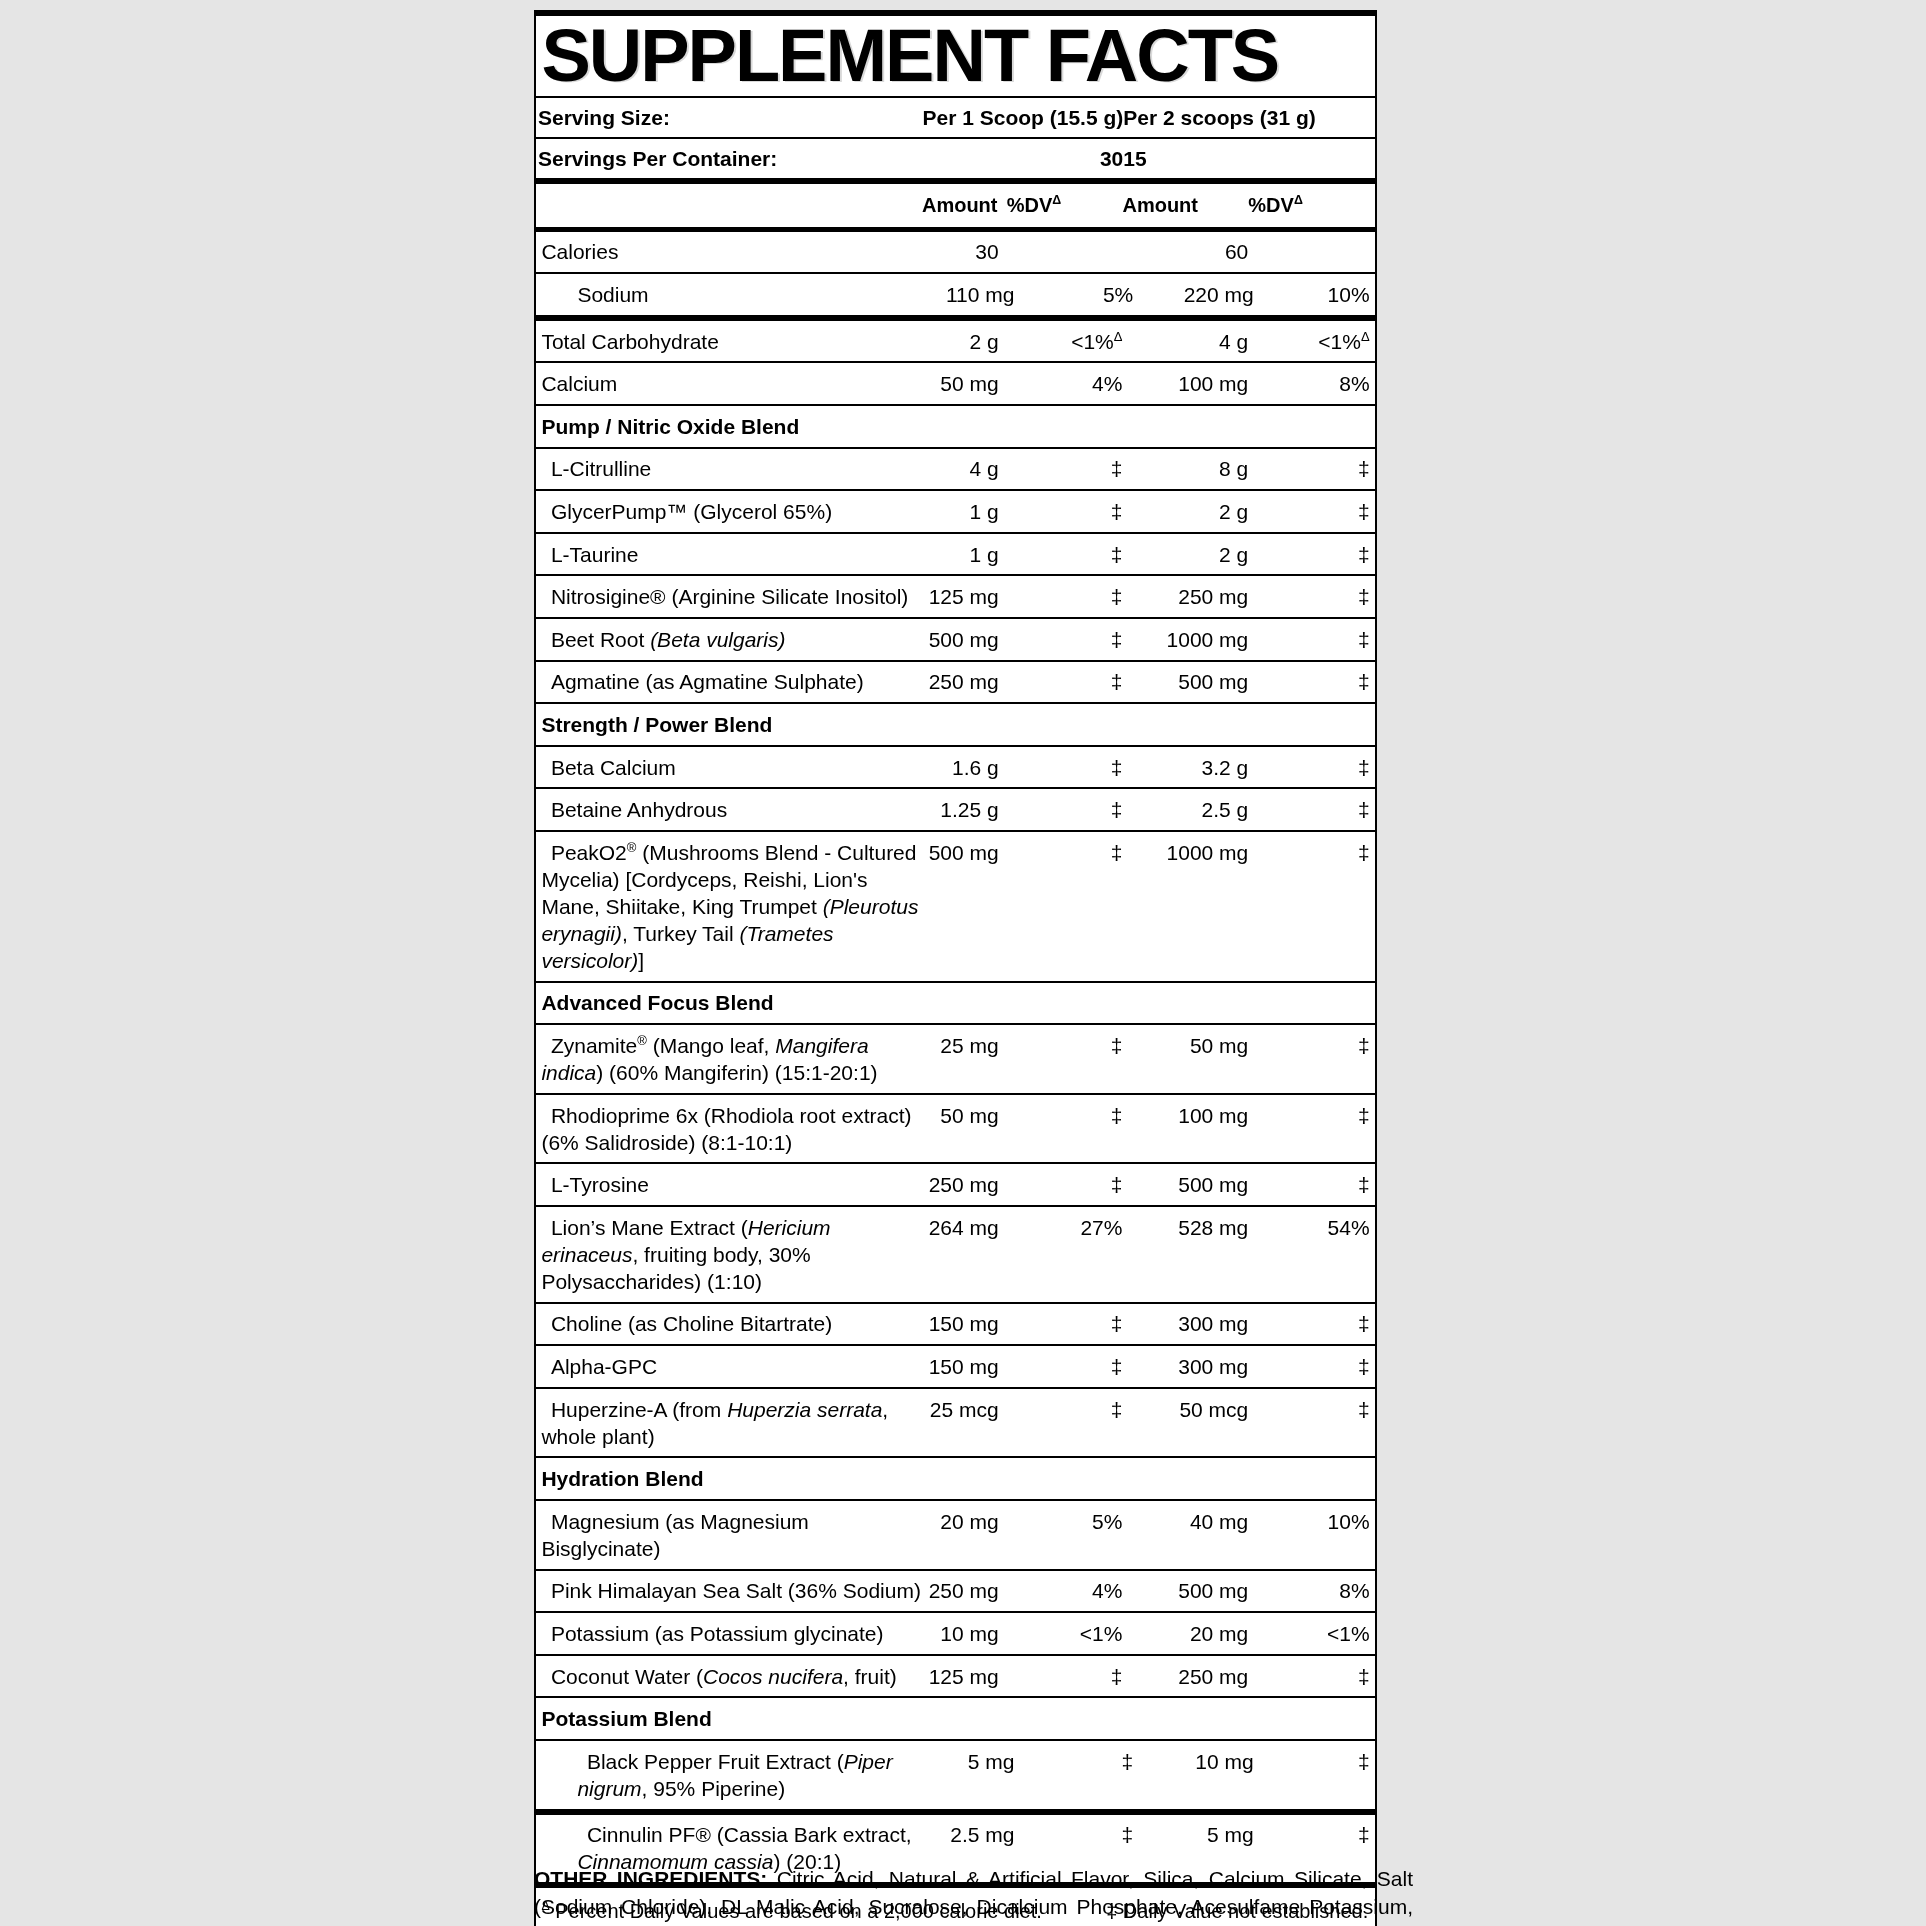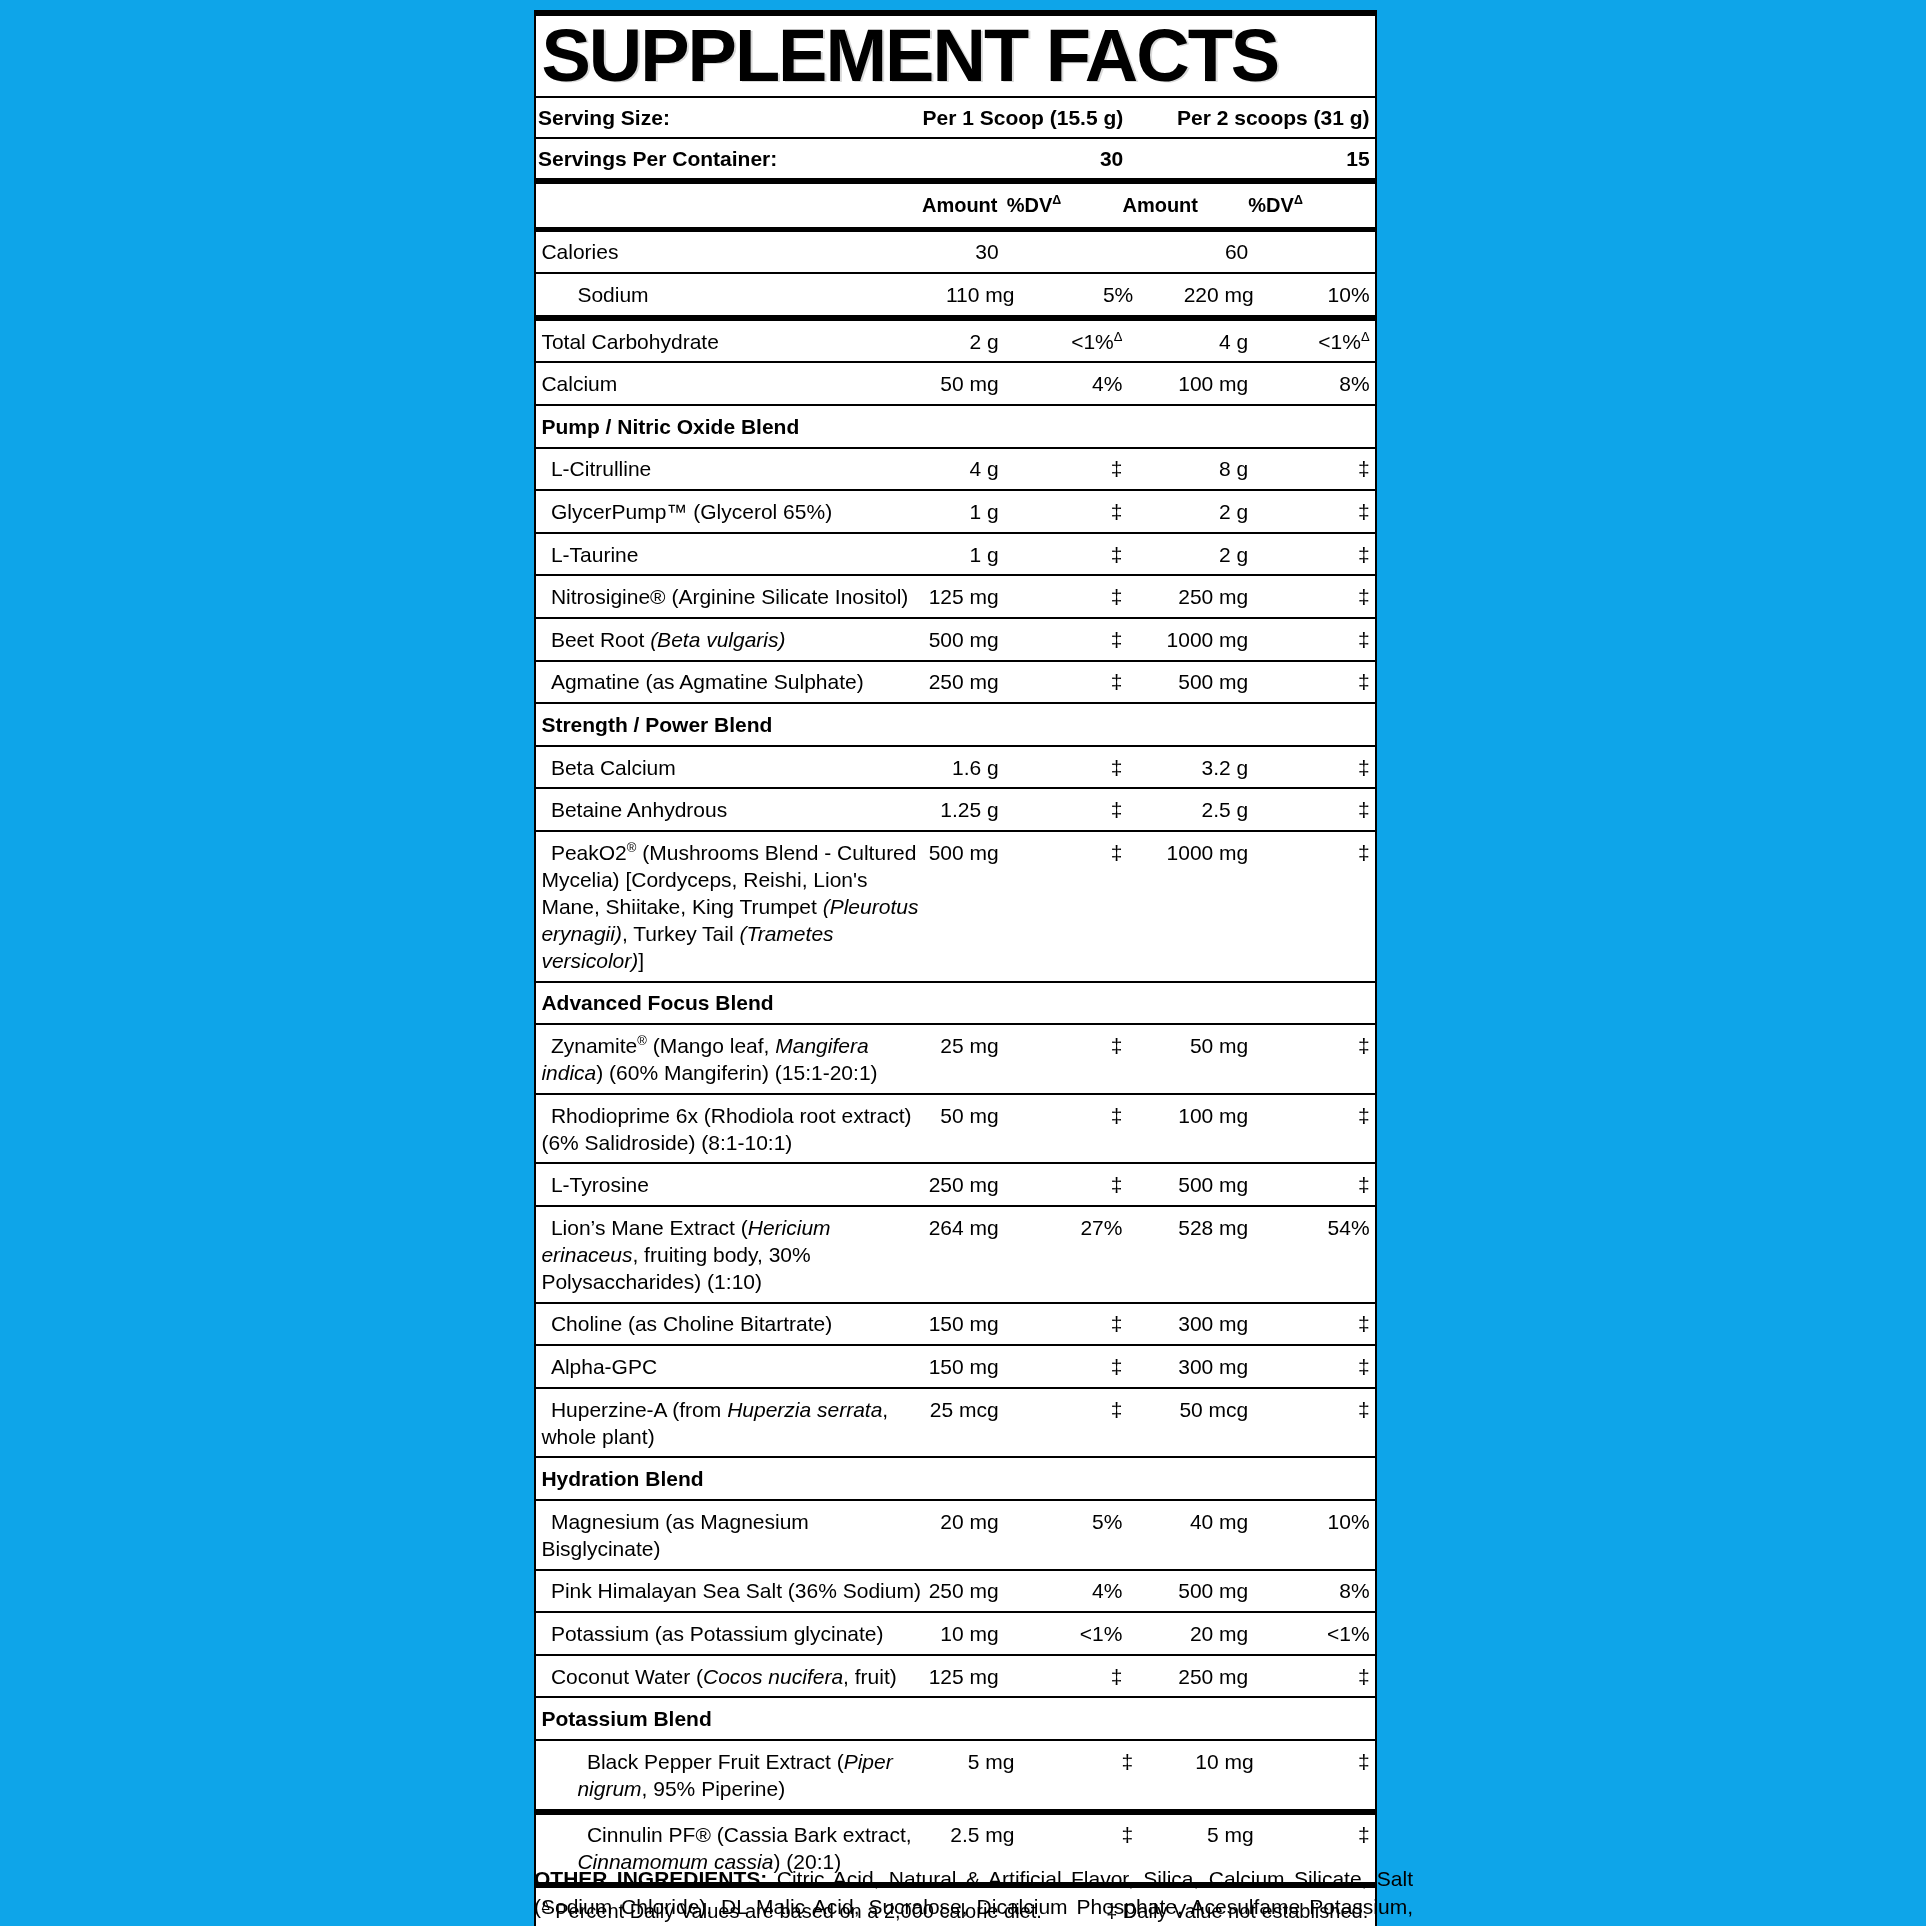--- a/index.html
+++ b/index.html
@@ -1,27 +1,27 @@
 <!DOCTYPE html>
 <html style="font-size:10.8px"><head>
 <meta charset="utf-8">
 <style>
   html,body{margin:0;padding:0;background:#ffffff;}
-  .page{position:relative;width:1926px;height:1926px;background:#0ea5e9;
+  .page{position:relative;width:1926px;height:1926px;background:#e5e5e5;
         font-family:"Liberation Sans",sans-serif;color:#000;}
   .panel{position:absolute;left:534px;top:9.5px;width:843px;box-sizing:border-box;
          border:2px solid #000;border-top-width:6.8px;border-bottom-width:2.7px;background:#fff;}
   .title-row{border-bottom:2px solid #000;padding:6.8px 5.4px 5.4px 5.4px;}
   .title{font-size:74px;font-weight:bold;letter-spacing:-2px;line-height:68px;white-space:nowrap;
          text-shadow:2px 1.4px 0 rgba(0,0,0,0.15);}
   .srow{display:grid;grid-template-columns:46% 24% 30%;font-weight:bold;font-size:21px;
         line-height:27px;padding:6px 0;border-bottom:2px solid #000;}
   .srow .label{padding-left:2px;}
   .srow .v1{text-align:right;}
-  .srow .v2{text-align:right;padding-right:5.4px;}
+  .srow .v2{text-align:left;padding-right:5.4px;}
   .srow.servings{border-bottom-width:6.8px;}
   .hrow{display:grid;grid-template-columns:46% 10.1% 13.8% 15% 15.1%;font-weight:bold;
         font-size:20px;line-height:27px;padding:8px 0;border-bottom:5.4px solid #000;}
   .hrow .h{text-align:left;}
   .hrow .h-a1{padding-right:6.8px;}
   .hrow .h-dv1{padding-right:1.4px;}
   .hrow .h-a2{padding-right:8px;}
   .hrow .h-dv2{padding-right:5.4px;}
   .row{display:grid;grid-template-columns:46% 10.1% 13.8% 15% 15.1%;font-size:21px;
        line-height:27px;padding:6.8px 0;border-bottom:2px solid #000;align-items:start;}

